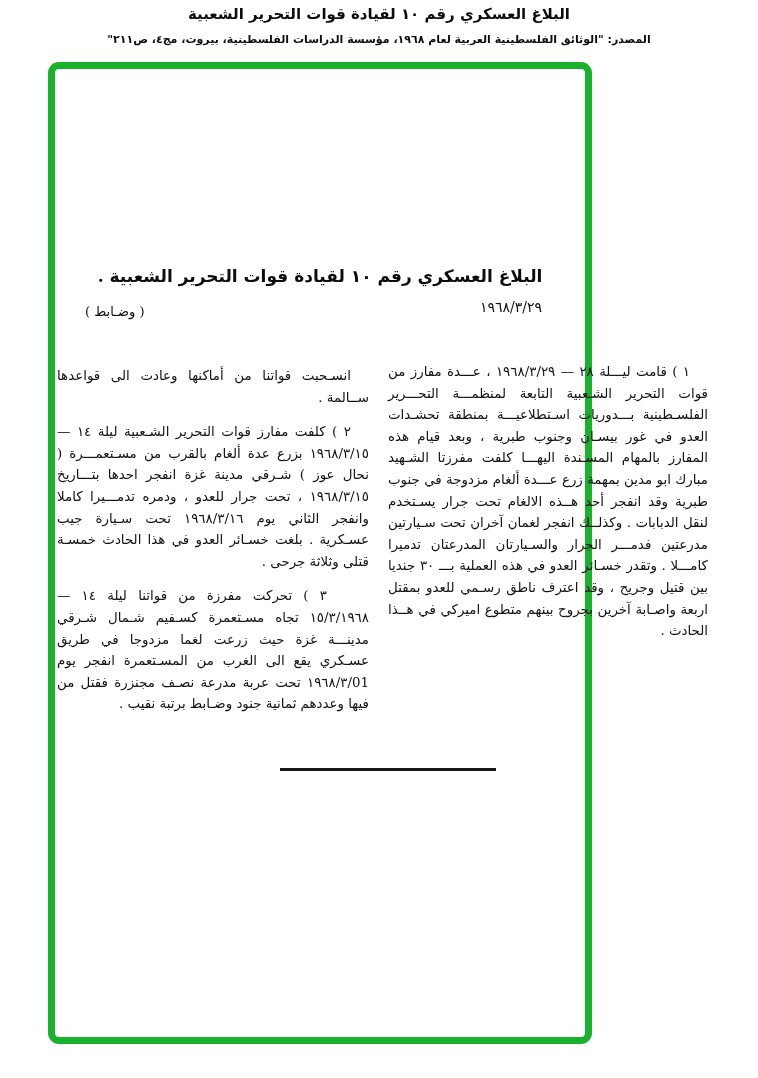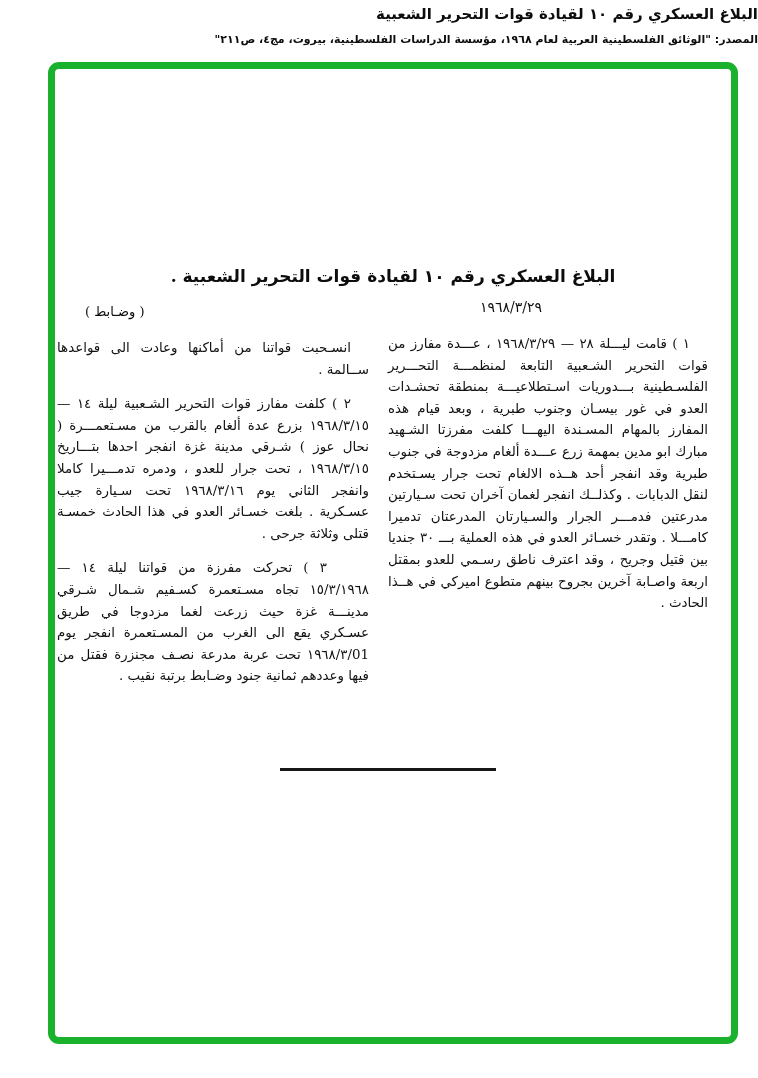--- a/index.html
+++ b/index.html
@@ -1,41 +1,41 @@
 <!DOCTYPE html>
 <html lang="ar"><head>
 <meta charset="utf-8">
 <style>
   html,body{margin:0;padding:0;}
   body{
     width:758px;height:1078px;position:relative;background:#ffffff;color:#0d0d0d;
     font-family:"DejaVu Sans","Liberation Sans",sans-serif;overflow:hidden;
   }
-  .page-header{position:absolute;top:5px;left:0;right:0;text-align:right;direction:rtl;}
+  .page-header{position:absolute;top:5px;left:0;right:0;text-align:center;direction:rtl;}
   .h-title{font-size:15px;font-weight:bold;letter-spacing:0.2px;}
   .h-source{font-size:11px;font-weight:bold;margin-top:10px;}
   .frame{
-    position:absolute;left:48px;top:62px;width:690px;height:982px;box-sizing:border-box;
+    position:absolute;left:48px;top:62px;width:544px;height:982px;box-sizing:border-box;
     border:7px solid #1ab22c;border-radius:11px;background:#ffffff;
   }
   .doc-title{
     position:absolute;top:197px;left:0;right:0;text-align:center;direction:rtl;
     font-weight:bold;font-size:17px;font-family:"DejaVu Serif","DejaVu Sans",serif;
   }
   .doc-date{
     position:absolute;top:230px;left:425px;font-size:14px;letter-spacing:1px;
     font-family:"DejaVu Serif","DejaVu Sans",serif;
   }
   .doc-pub{
     position:absolute;top:235px;left:30px;font-size:13px;direction:rtl;
     font-family:"DejaVu Serif","DejaVu Sans",serif;
   }
   .col{
     position:absolute;direction:rtl;text-align:justify;font-size:13.4px;line-height:21.6px;
-    font-family:"DejaVu Serif","DejaVu Sans",serif;color:#111;
+    font-family:"DejaVu Serif","DejaVu Sans",serif;color:#111;margin-top:28px;
   }
   .col-right{top:264px;left:333px;width:320px;}
   .col-left{top:268px;left:2px;width:312px;}
   .para{margin:0 0 13px 0;text-indent:18px;}
   .col-left .para:last-child{text-indent:42px;}
   .divider{position:absolute;top:699px;left:225px;width:216px;height:3px;background:#171717;}
 </style>
 </head>
 <body>
 

